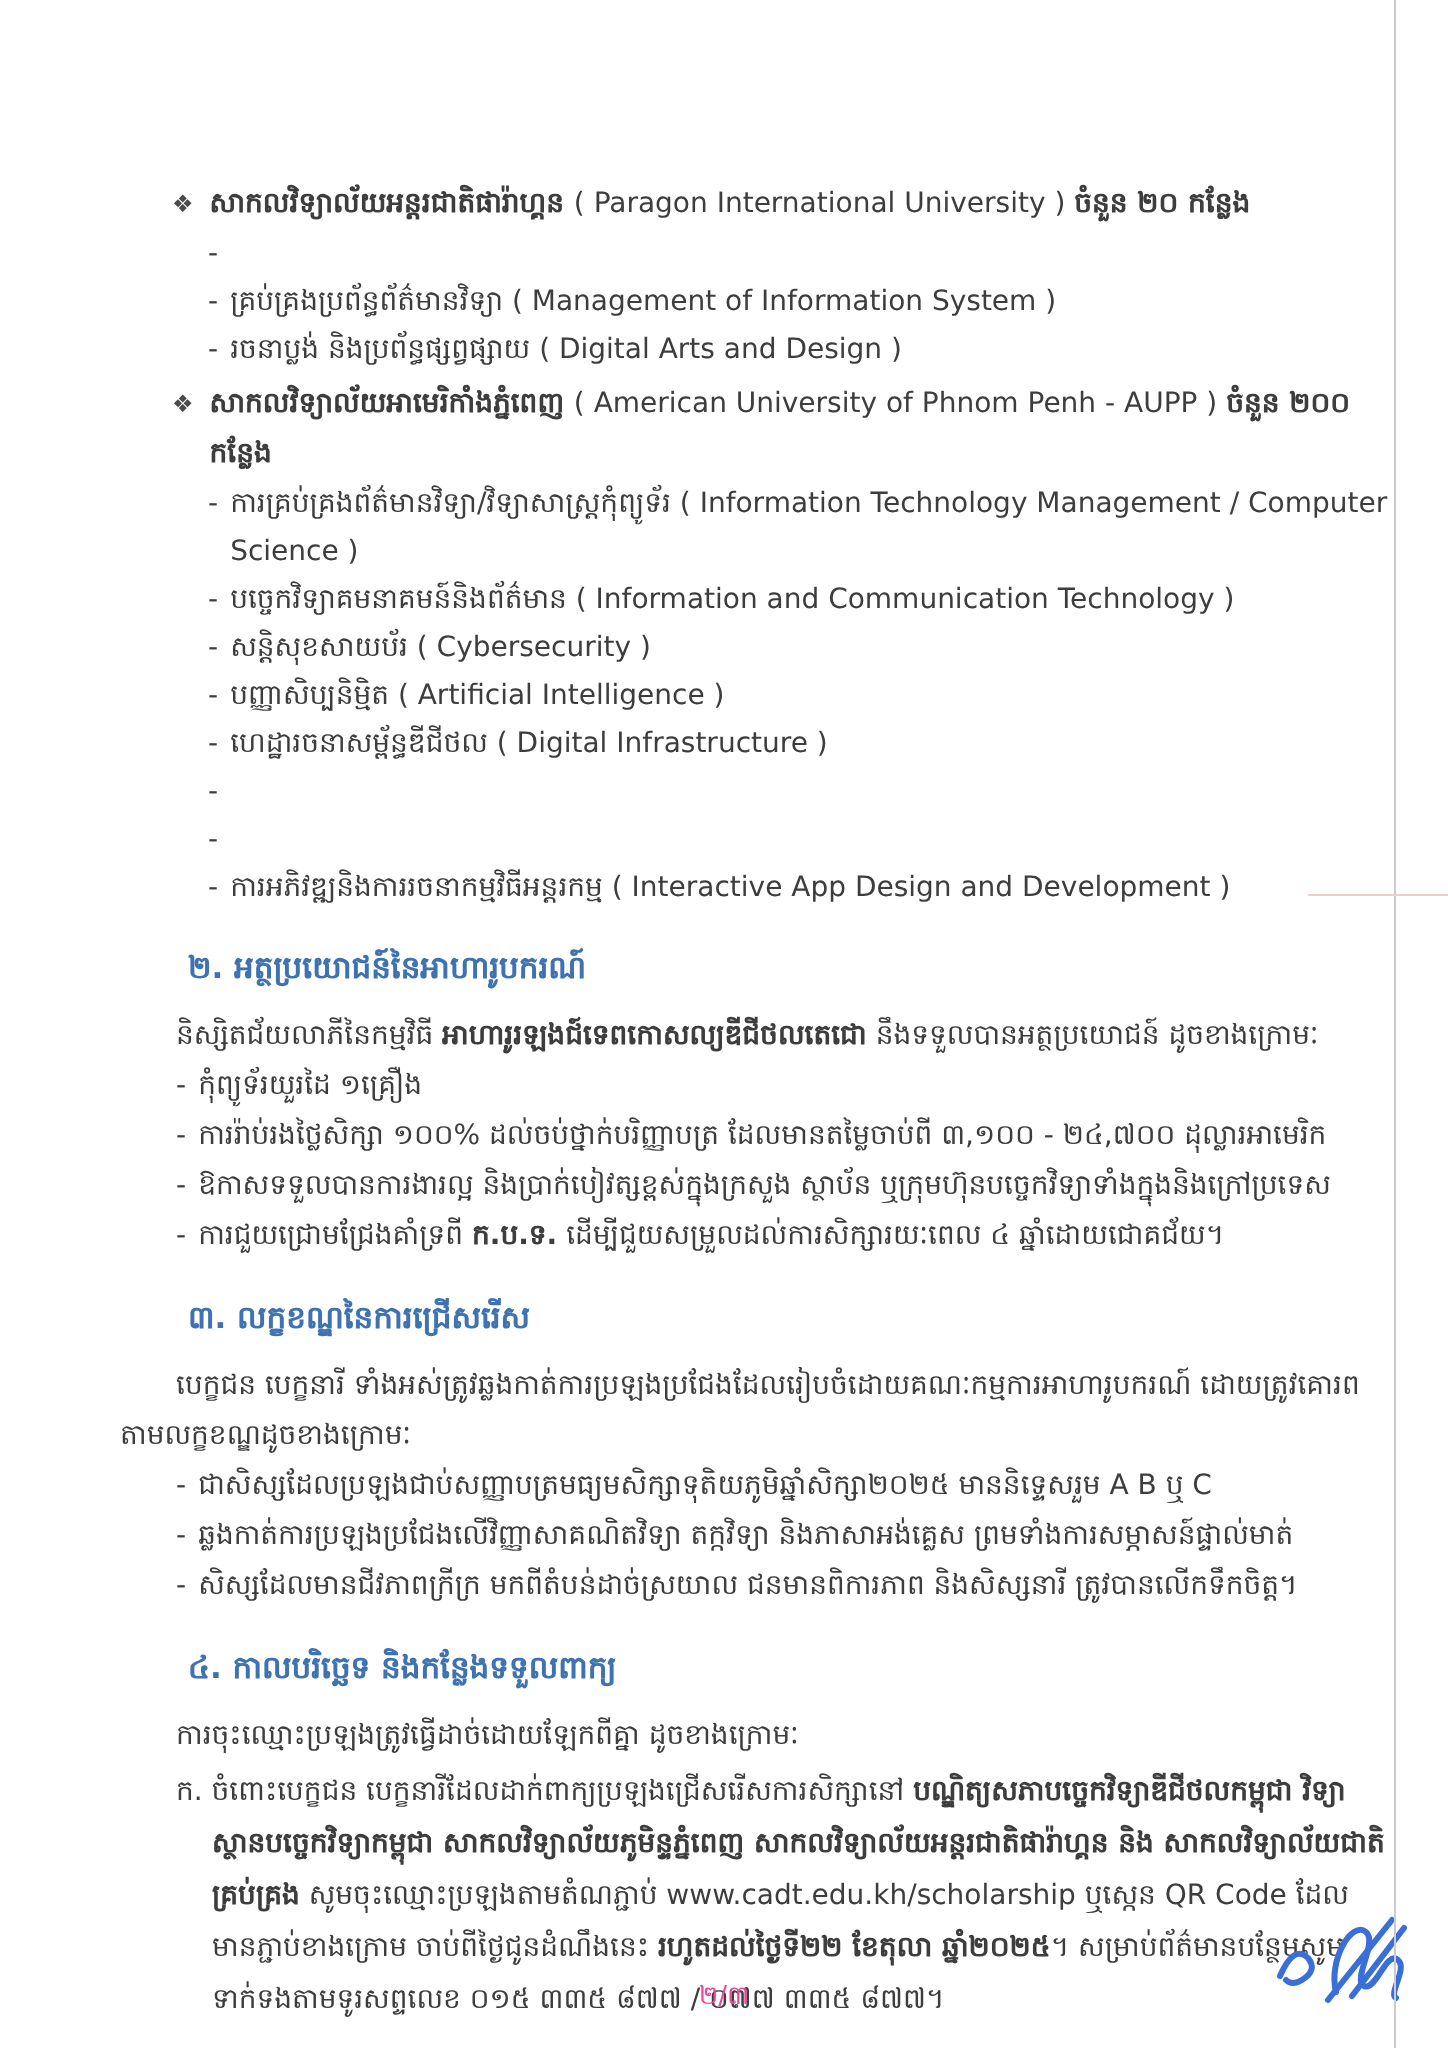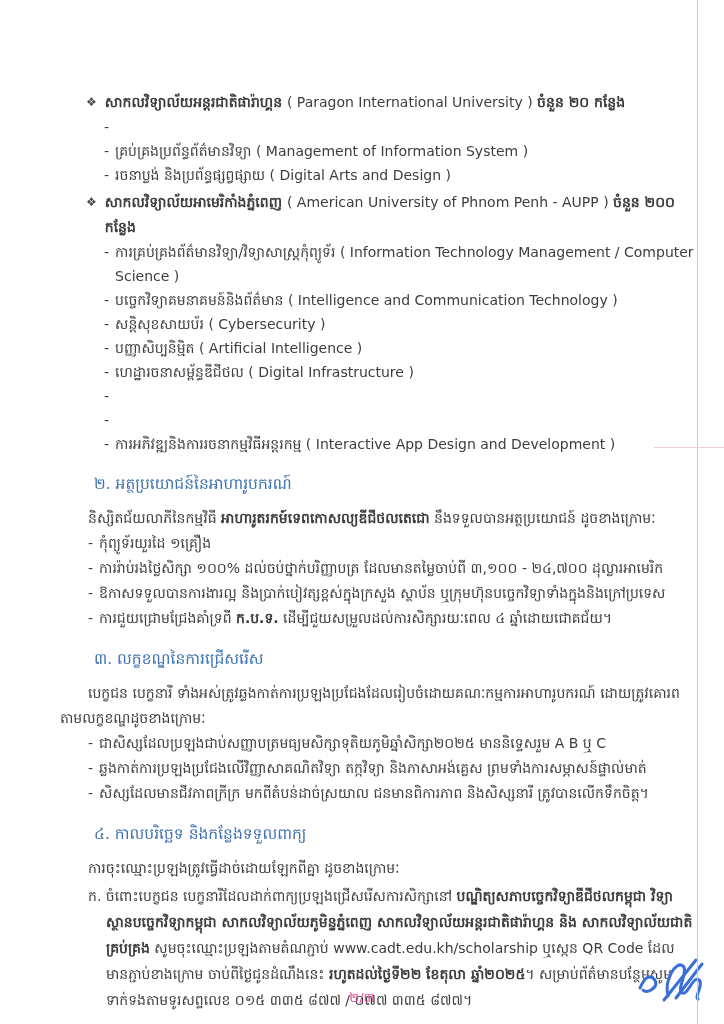--- a/index.html
+++ b/index.html
@@ -17,21 +17,21 @@
 
   
   .uni-title { display:flex; gap:8px; margin-left:26px; line-height:25px; }
   .uni-title .marker { flex:0 0 auto; color:#4a4a4a; font-size:12px; line-height:25px; }
   .prog { display:flex; gap:6px; margin-left:44px; line-height:24px; }
   .prog .marker { flex:0 0 auto; }
   .uni-block { margin-bottom:3px; }
 
   
   .sec-h {
-    color:#3f72b0; font-weight:normal; font-size:15.5px;
+    color:#3f72b0; font-weight:bold; font-size:15.5px;
     margin:15px 0 9px 34px; line-height:26px;
   }
 
   
   .para { text-indent:28px; line-height:25px; }
   .bullet { display:flex; gap:6px; margin-left:28px; line-height:25px; }
   .bullet .marker { flex:0 0 auto; }
   .ka-para { margin-left:46px; text-indent:-18px; line-height:26px; margin-top:2px; }
 
   .b { font-weight:bold; }
@@ -76,21 +76,21 @@
       <div class="uni-title">
         <span class="marker">❖</span>
         <span><span class="b">សាកលវិទ្យាល័យអាមេរិកាំងភ្នំពេញ </span><span>( American University of Phnom Penh - AUPP ) </span><span class="b">ចំនួន ២០០ កន្លែង</span></span>
       </div>
       <div class="prog">
         <span class="marker">-</span>
         <span>ការគ្រប់គ្រងព័ត៌មានវិទ្យា/វិទ្យាសាស្ត្រកុំព្យូទ័រ ( Information Technology Management / Computer Science )</span>
       </div>
       <div class="prog">
         <span class="marker">-</span>
-        <span>បច្ចេកវិទ្យាគមនាគមន៍និងព័ត៌មាន ( Intelligence and Communication Technology )</span>
+        <span>បច្ចេកវិទ្យាគមនាគមន៍និងព័ត៌មាន ( Information and Communication Technology )</span>
       </div>
       <div class="prog">
         <span class="marker">-</span>
         <span>សន្តិសុខសាយប័រ ( Cybersecurity )</span>
       </div>
       <div class="prog">
         <span class="marker">-</span>
         <span>បញ្ញាសិប្បនិម្មិត ( Artificial Intelligence )</span>
       </div>
       <div class="prog">
@@ -103,21 +103,21 @@
       <div class="prog">
         <span class="marker">-</span>
       </div>
       <div class="prog">
         <span class="marker">-</span>
         <span>ការអភិវឌ្ឍនិងការរចនាកម្មវិធីអន្តរកម្ម ( Interactive App Design and Development )</span>
       </div>
     </div>
 
     <div class="sec-h">២. អត្ថប្រយោជន៍នៃអាហារូបករណ៍</div>
-    <div class="para"><span>និស្សិតជ័យលាភីនៃកម្មវិធី </span><span class="b">អាហារូតរកម៍ទេពកោសល្យឌីជីថលតេជោ</span><span> នឹងទទួលបានអត្ថប្រយោជន៍ ដូចខាងក្រោមៈ</span></div>
+    <div class="para"><span>និស្សិតជ័យលាភីនៃកម្មវិធី </span><span class="b">អាហារូរឡងជ៍ទេពកោសល្យឌីជីថលតេជោ</span><span> នឹងទទួលបានអត្ថប្រយោជន៍ ដូចខាងក្រោមៈ</span></div>
     <div class="bullet">
       <span class="marker">-</span>
       <span><span>កុំព្យូទ័រយួរដៃ ១គ្រឿង</span></span>
     </div>
     <div class="bullet">
       <span class="marker">-</span>
       <span><span>ការរ៉ាប់រងថ្លៃសិក្សា ១០០% ដល់ចប់ថ្នាក់បរិញ្ញាបត្រ ដែលមានតម្លៃចាប់ពី ៣,១០០ - ២៤,៧០០ ដុល្លារអាមេរិក</span></span>
     </div>
     <div class="bullet">
       <span class="marker">-</span>

